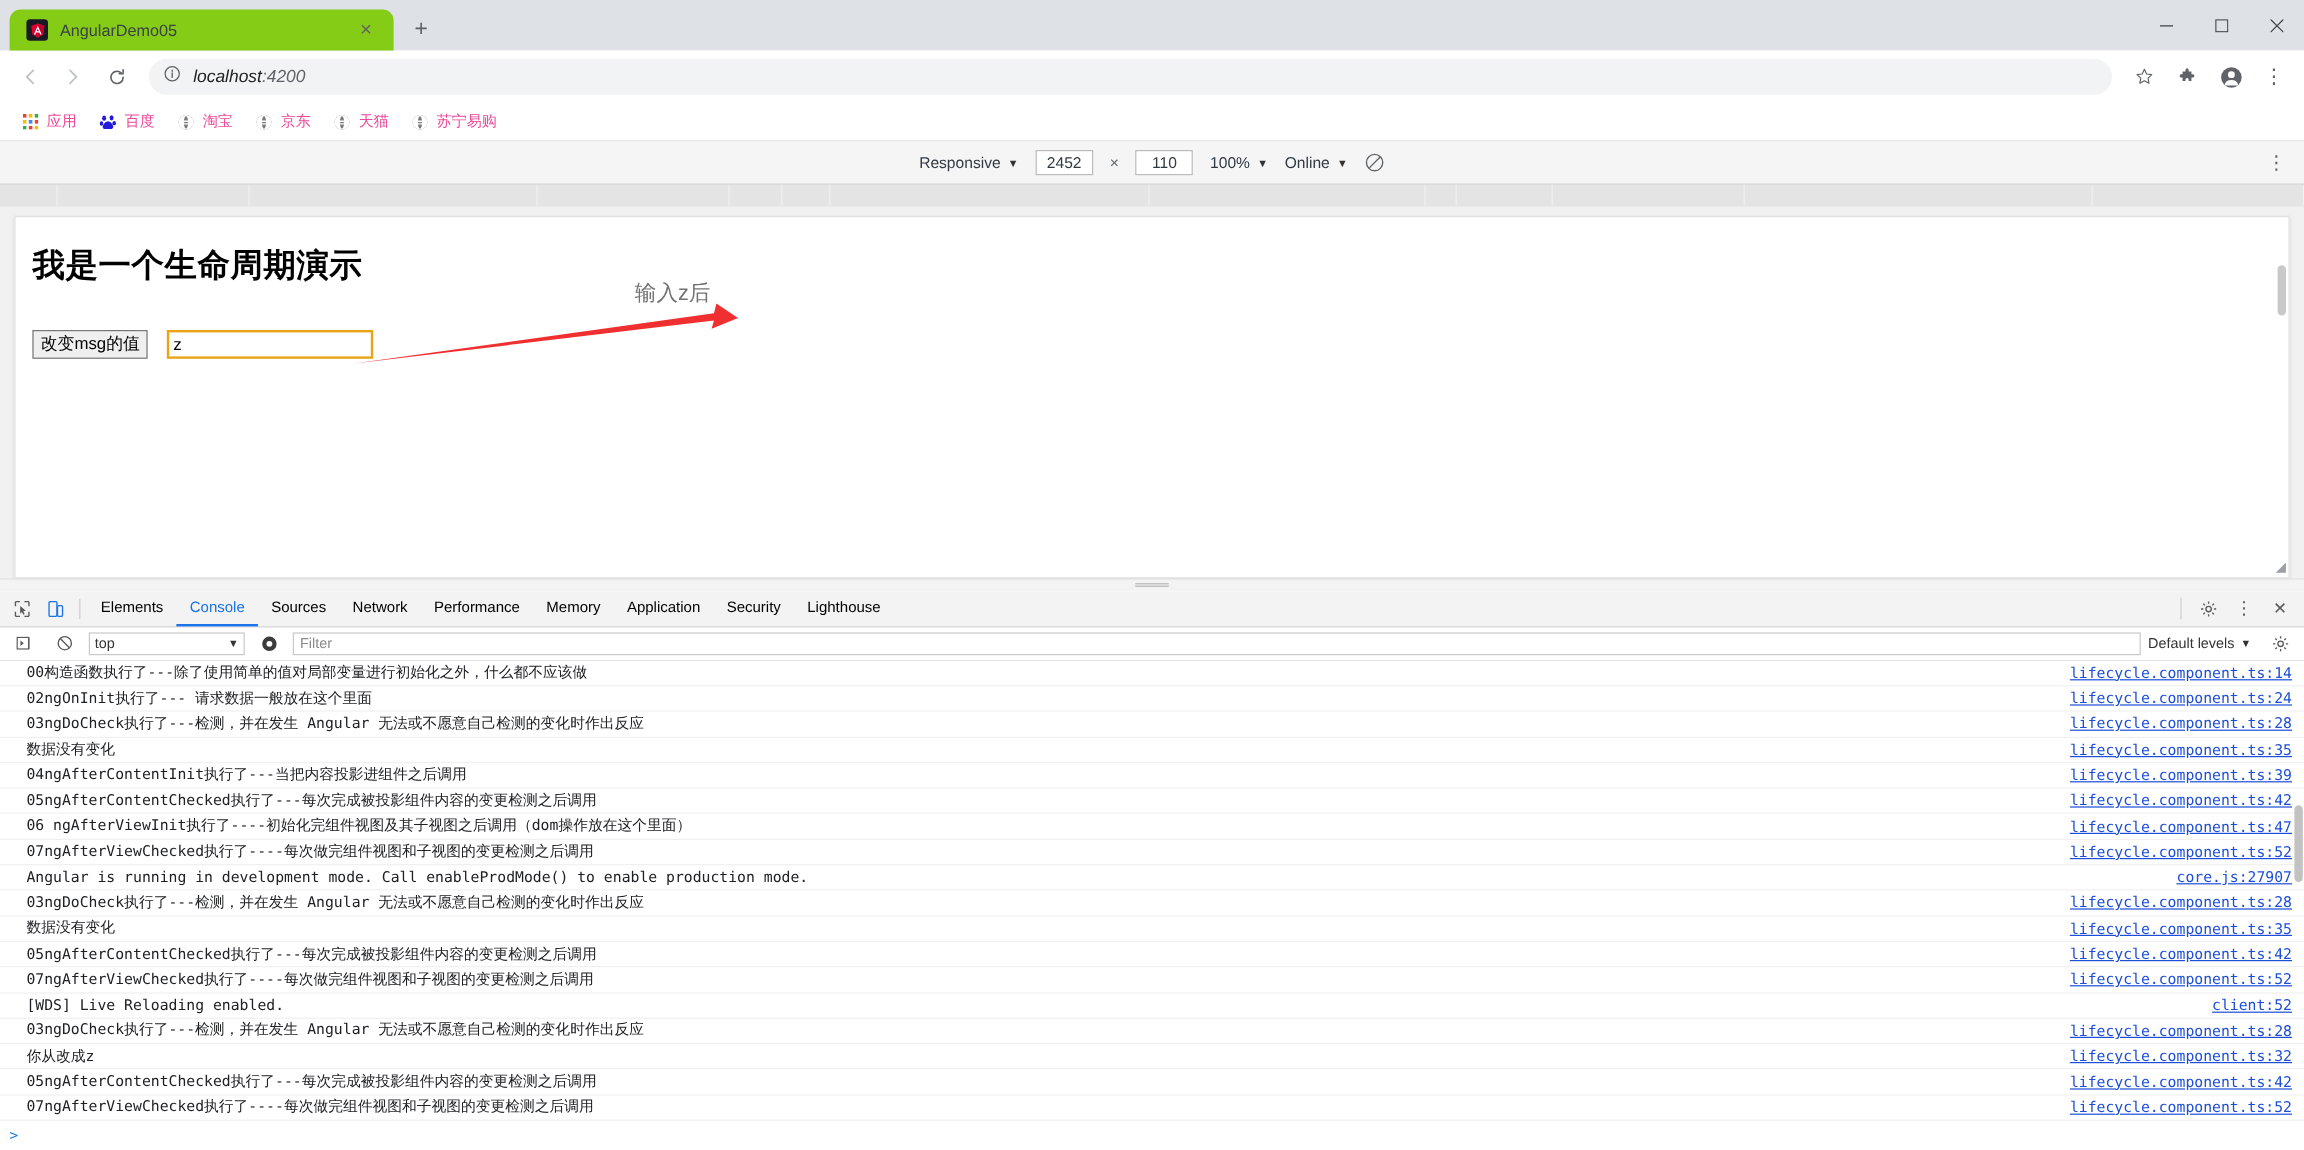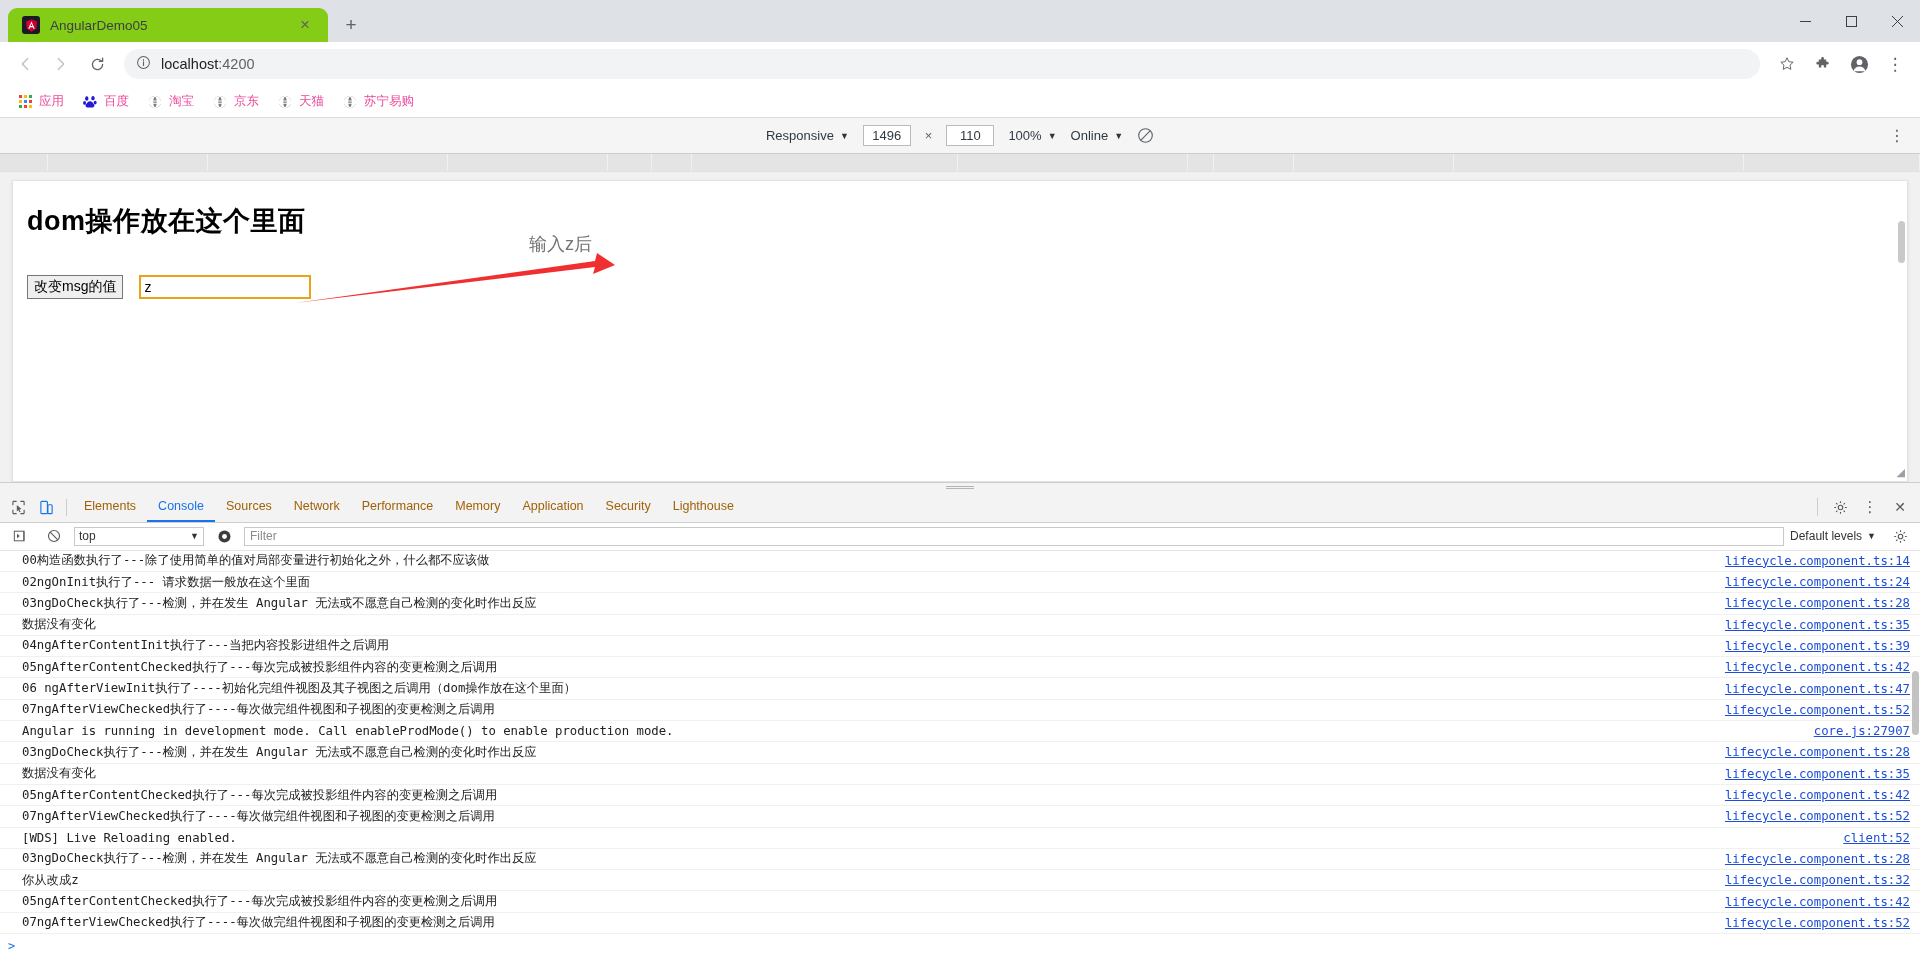--- a/index.html
+++ b/index.html
@@ -37,21 +37,21 @@
   }
   .tab-new { margin-left: 10px; margin-bottom: 4px; font-size: 19px; font-weight: 300; }
   .winctl { position: absolute; right: 0; top: 0; height: 42px; display: flex; }
   .winbtn {
     width: 46px; height: 42px; display: flex; align-items: center; justify-content: center;
     color: #3c4043;
   }
 
   .toolbar {
     height: 44px; background: #fff; display: flex; align-items: center;
-    padding: 0 8px; gap: 2px; flex: 0 0 44px;
+    padding: 0 8px; gap: 2px; flex: 0 0 44px; font-style: italic;
   }
   .navbtn {
     width: 34px; height: 34px; border-radius: 50%; display: flex;
     align-items: center; justify-content: center; color: #5f6368;
   }
   .navbtn.disabled { color: #bdc1c6; }
   .omnibox {
     flex: 1; height: 30px; background: #f1f3f4; border-radius: 16px;
     display: flex; align-items: center; padding: 0 12px; gap: 10px;
     margin: 0 8px; color: #202124;
@@ -127,21 +127,21 @@
   .dt-drag { height: 10px; background: #f3f3f3; display: flex; align-items: center; justify-content: center; }
   .dt-drag i { display: block; width: 28px; height: 3px; border-top: 1px solid #b5b5b5; border-bottom: 1px solid #b5b5b5; }
   .dt-tabs {
     height: 30px; background: #f3f3f3; display: flex; align-items: stretch;
     border-bottom: 1px solid #cdcdcd; padding-left: 4px;
   }
   .dt-iconbtn { width: 28px; display: flex; align-items: center; justify-content: center; color: #5a5a5a; }
   .dt-sep { width: 1px; background: #cdcdcd; margin: 6px 6px; }
   .dt-tab {
     padding: 0 11px; display: flex; align-items: center; font-size: 12.5px;
-    color: #a16207; border-bottom: 2px solid transparent; white-space: nowrap;
+    color: #000000; border-bottom: 2px solid transparent; white-space: nowrap;
   }
   .dt-tab.active { color: #1a73e8; border-bottom-color: #1a73e8; }
   .dt-right { margin-left: auto; display: flex; align-items: center; padding-right: 6px; gap: 2px; }
 
   .dt-filterbar {
     height: 28px; background: #fff; display: flex; align-items: center;
     gap: 6px; padding: 0 6px; border-bottom: 1px solid #e4e4e4;
   }
   .ctx-select {
     width: 130px; height: 19px; border: 1px solid #c9c9c9; background: #fff;
@@ -332,21 +332,21 @@
       </span>
       <span>苏宁易购</span>
     </div>
   </div>
 
   <div class="devicebar">
     <div class="dsel">
       <span>Responsive</span>
       <span class="caret">▼</span>
     </div>
-    <div class="dnum">1496</div>
+    <div class="dnum">2452</div>
     <span class="dx">×</span>
     <div class="dnum">110</div>
     <div class="dsel">
       <span>100%</span>
       <span class="caret">▼</span>
     </div>
     <div class="dsel">
       <span>Online</span>
       <span class="caret">▼</span>
     </div>
@@ -370,21 +370,21 @@
       <div class="rseg" style="width:266px"></div>
       <div class="rseg" style="width:230px"></div>
       <div class="rseg" style="width:26px"></div>
       <div class="rseg" style="width:80px"></div>
       <div class="rseg" style="width:160px"></div>
       <div class="rseg" style="width:290px"></div>
       <div class="rseg" style="width:176px"></div>
     </div>
 
     <div class="page-frame">
-      <div class="page-h1">dom操作放在这个里面</div>
+      <div class="page-h1">我是一个生命周期演示</div>
       <div class="form-row">
         <button class="msg-btn">改变msg的值</button>
         <input class="msg-input" type="text" value="z" style="">
       </div>
 
       <svg class="arrow-svg" width="330" height="70" viewBox="0 0 330 70">
         <path d="M2 62 L302 20 L304 12 L322 24 L300 33 L302 26 Z" fill="#f03030"></path>
       </svg>
       <div class="annot">输入z后</div>
 

